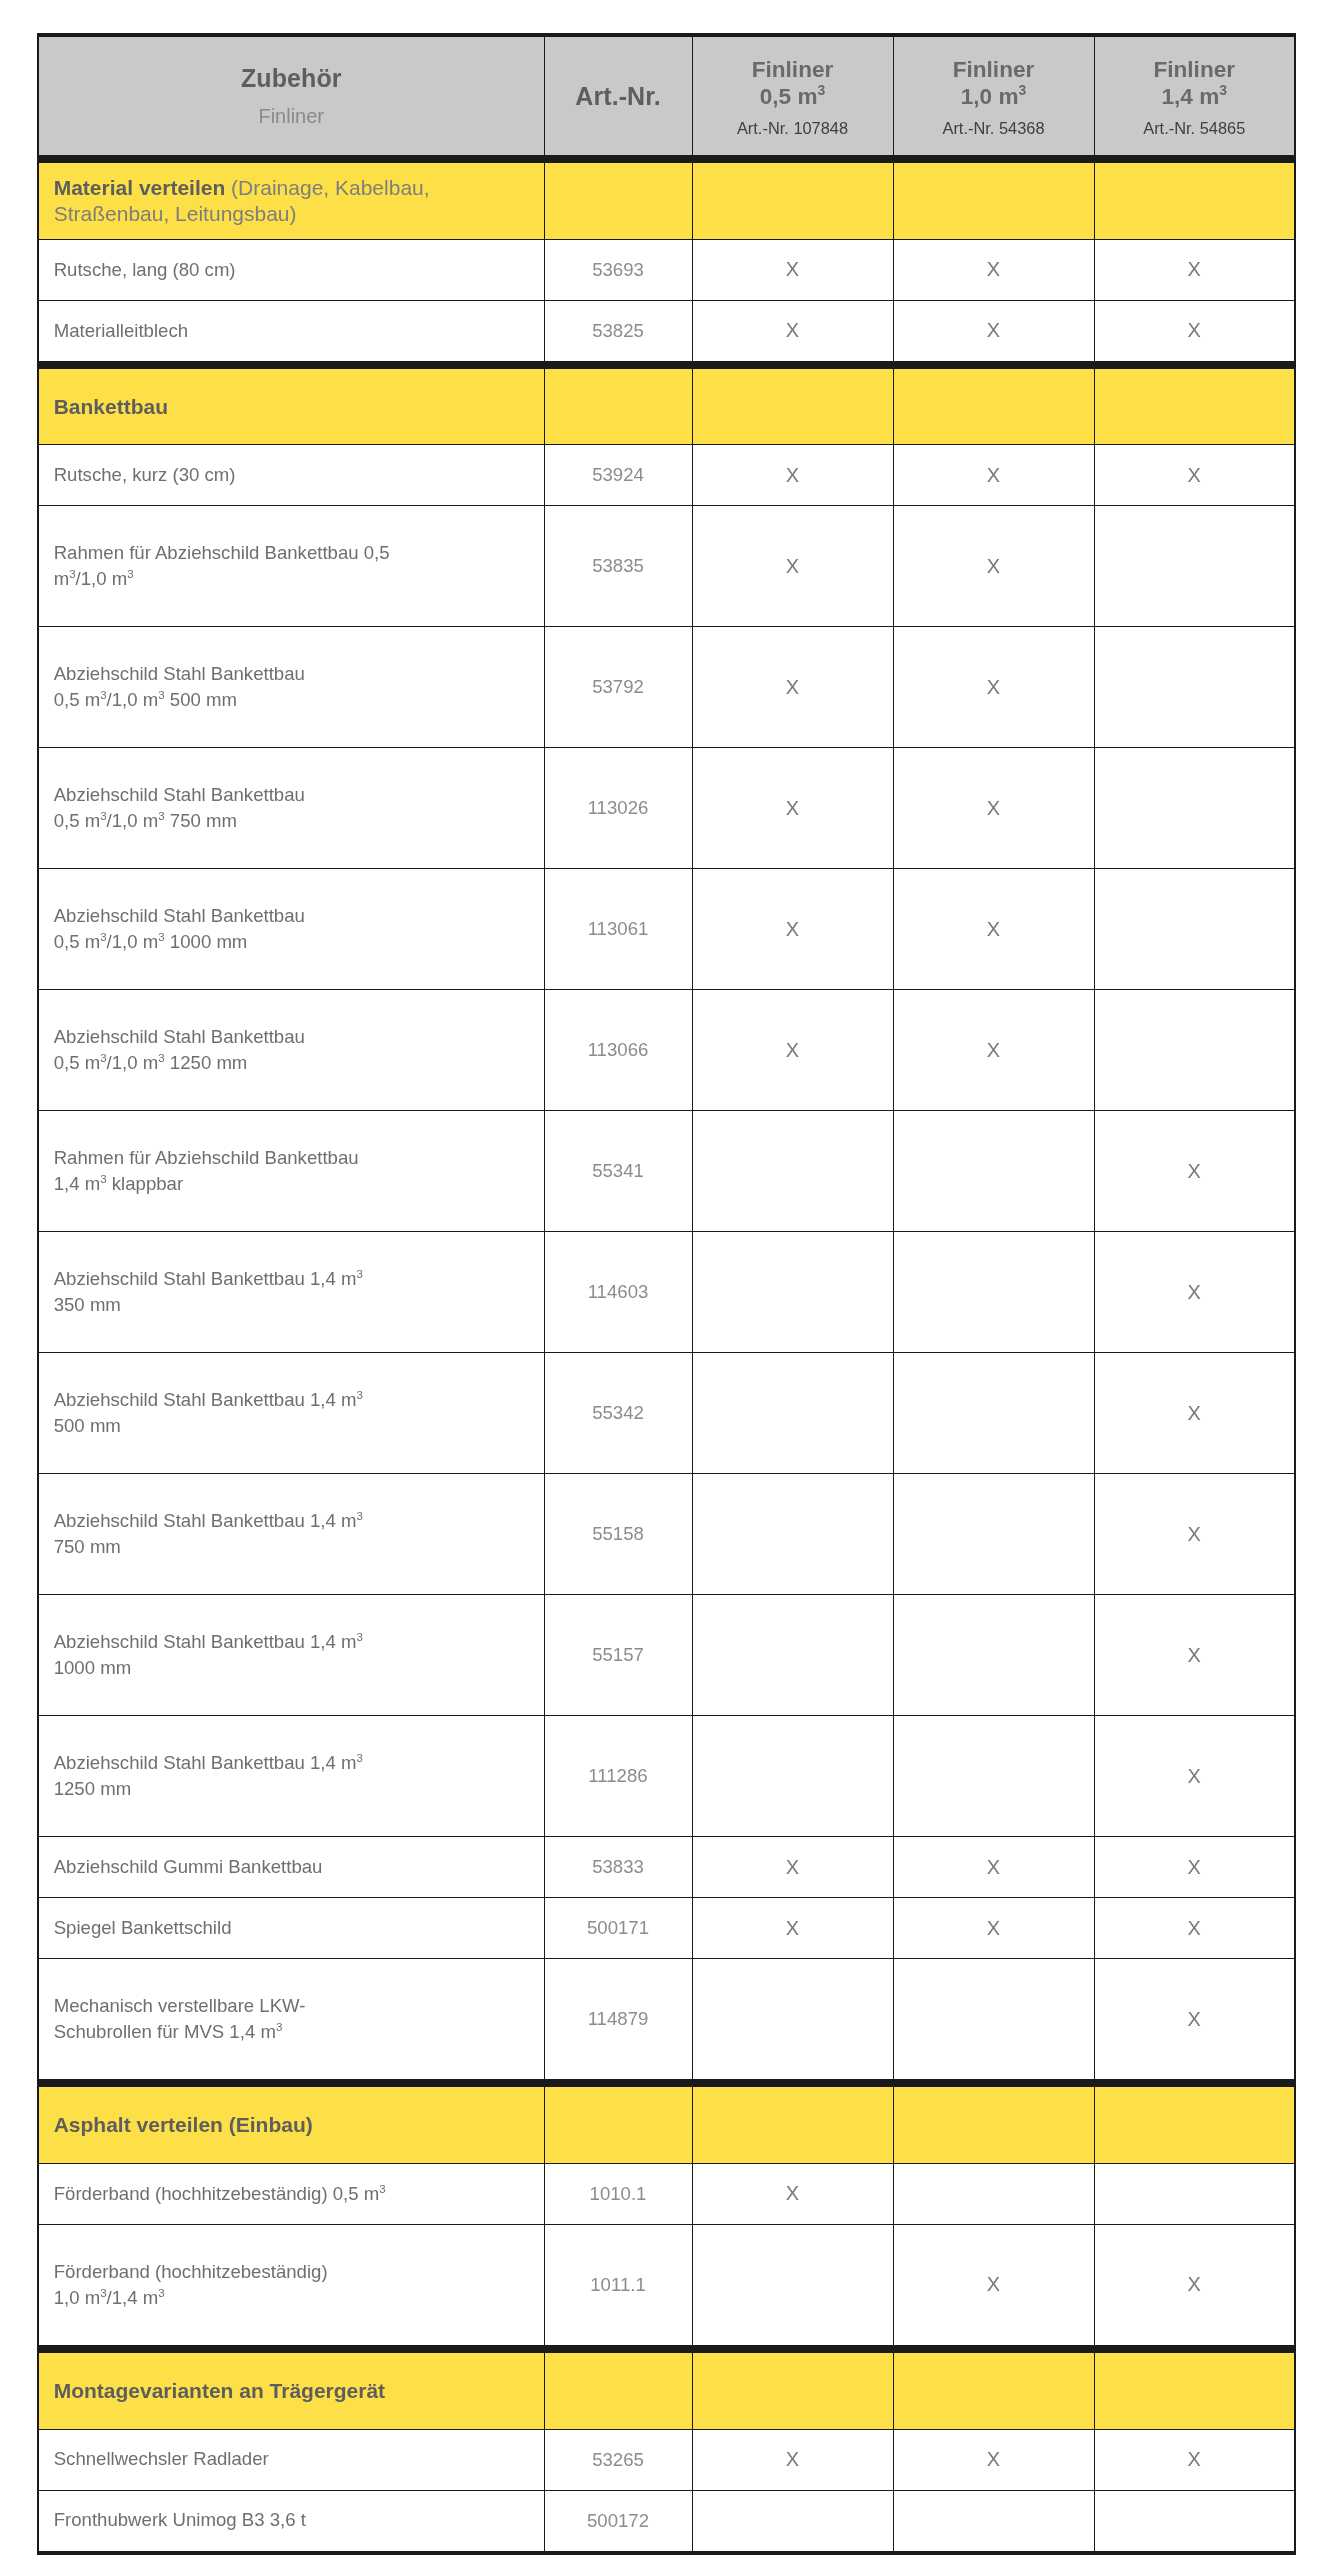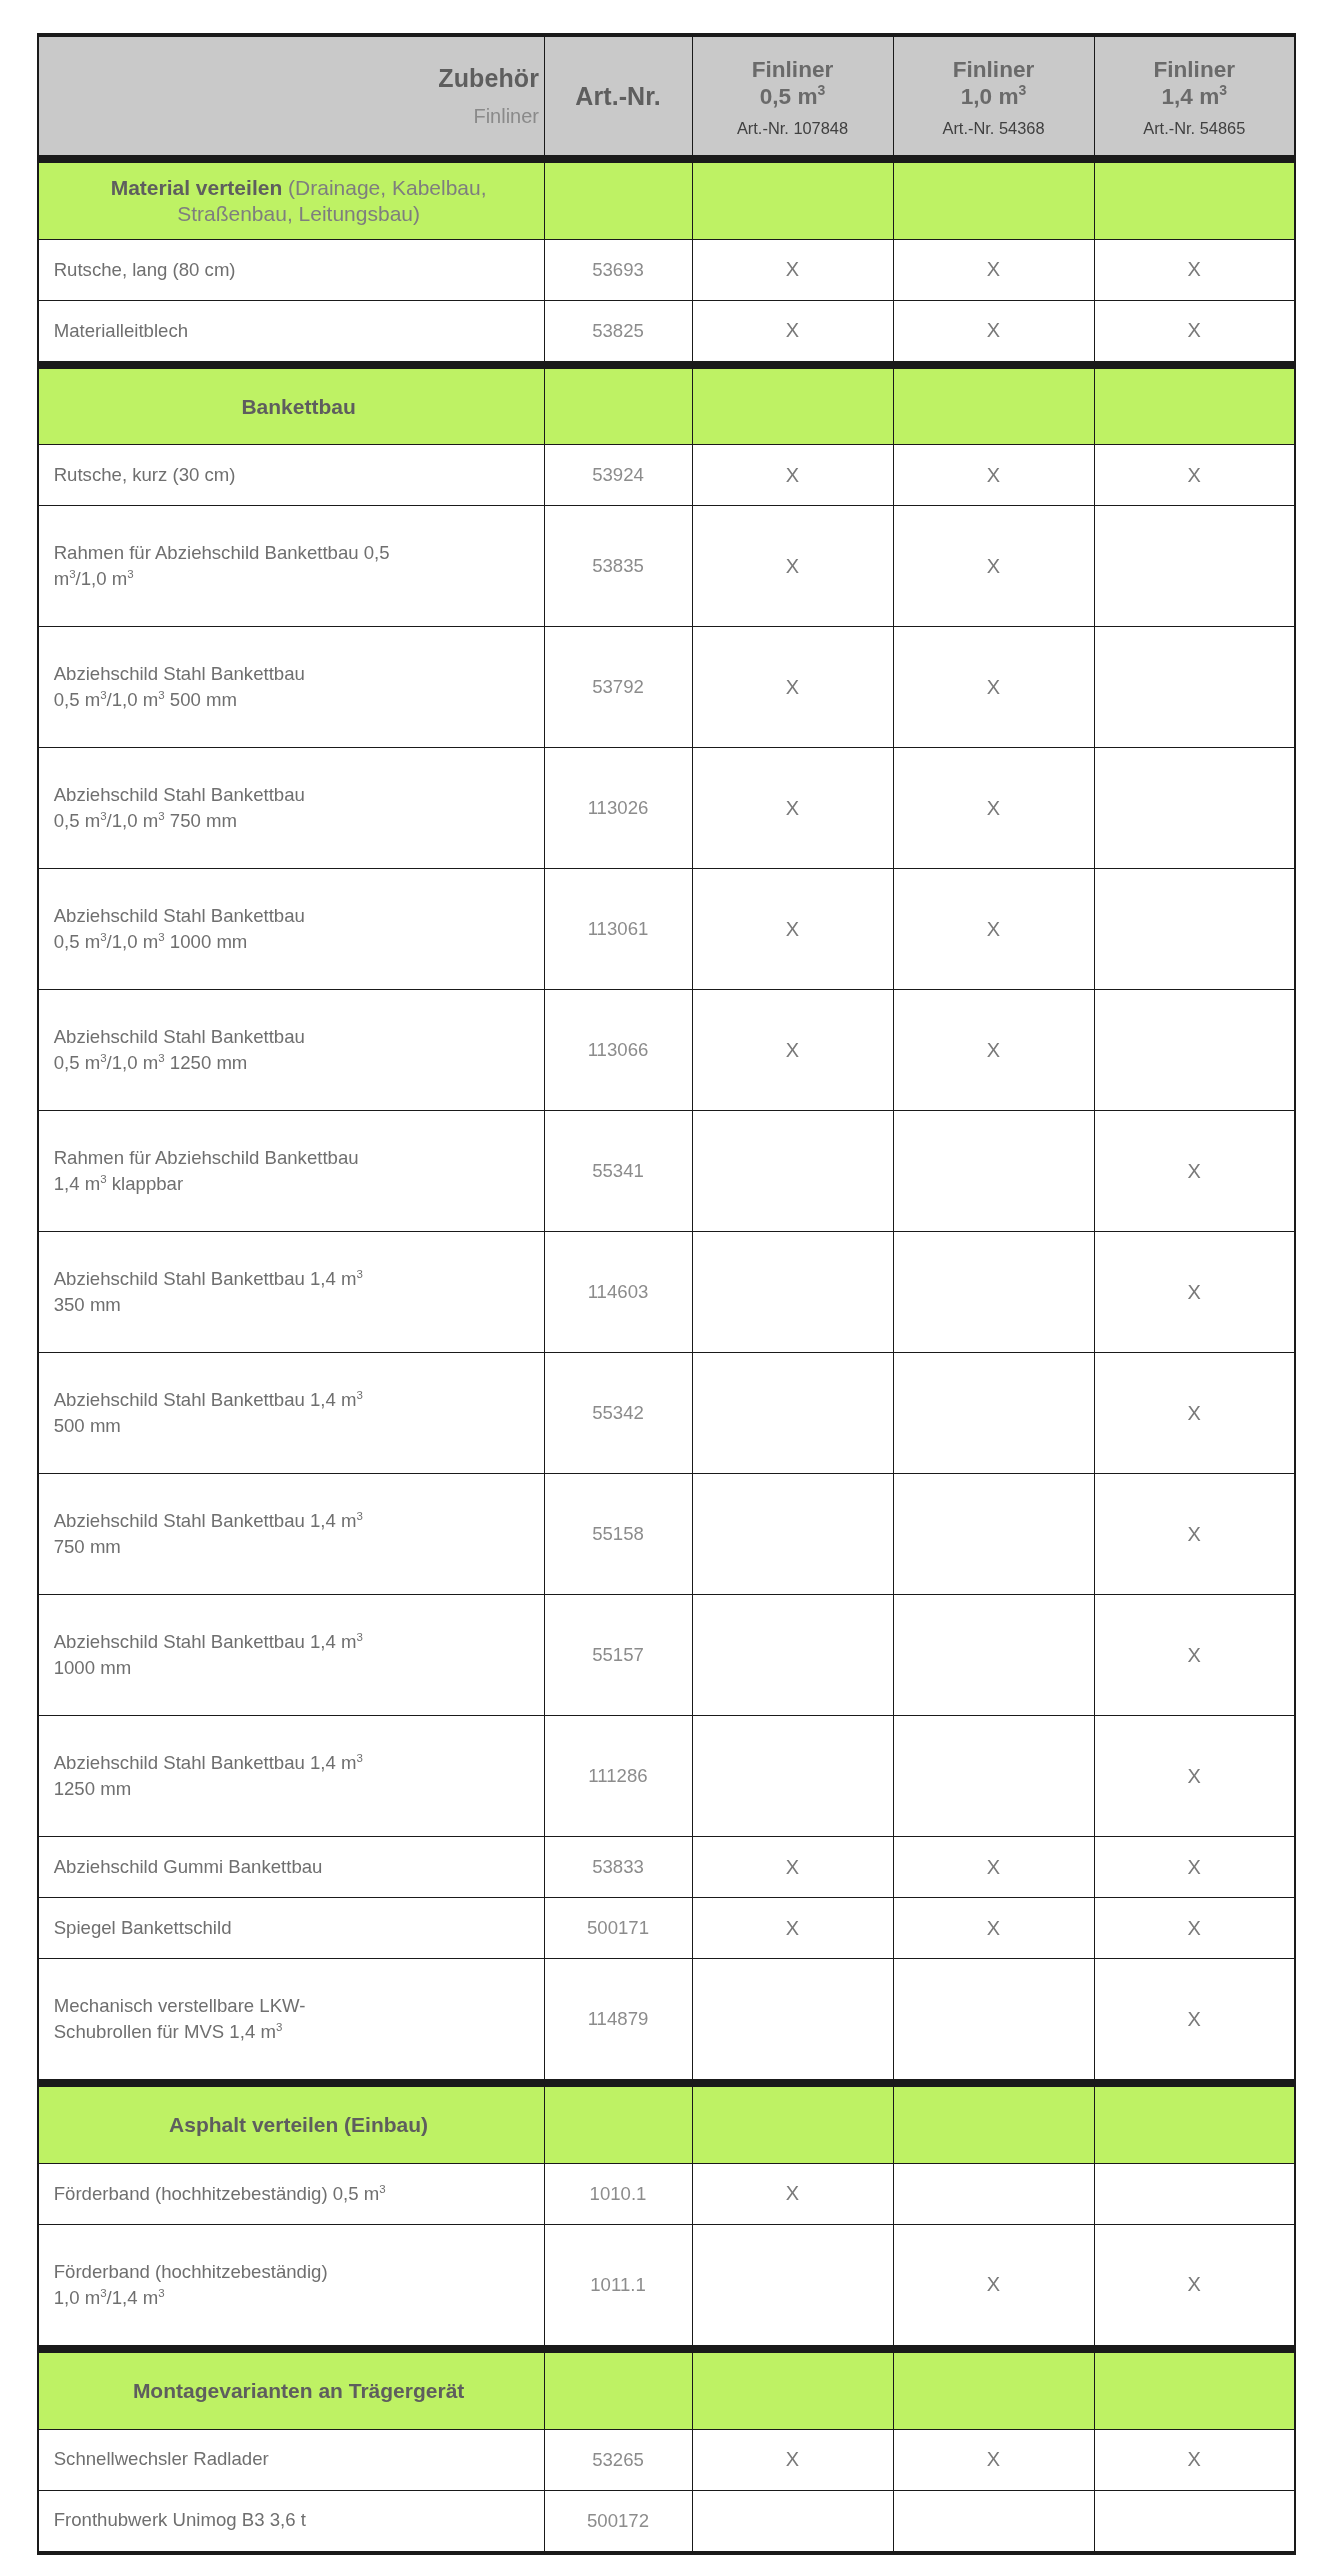--- a/index.html
+++ b/index.html
@@ -38,21 +38,21 @@
   .hdr-table td {
     background: #c9c9c9;
     border: 1.7px solid #1a1a1a;
     border-top-width: 4px;
     border-bottom-width: 4px;
     vertical-align: middle;
     text-align: center;
     padding: 5.6px 4.5px;
     height: 107px;
   }
-  .hdr-table td.first { border-left-width: 2.8px; text-align: right; }
+  .hdr-table td.first { border-left-width: 2.8px; }
   .hdr-table td.last  { border-right-width: 2.8px; }
 
   .hdr-main {
     font-size: 25px;
     font-weight: bold;
     color: #5e5e5e;
     letter-spacing: 0.1px;
     line-height: 1.12;
   }
   .hdr-sub {
@@ -85,23 +85,22 @@
     border: 1.7px solid #1a1a1a;
     vertical-align: middle;
     padding: 0;
   }
   .sec-table tr:first-child td { border-top-width: 4px; }
   .sec-table tr:last-child  td { border-bottom-width: 4px; }
   .sec-table td.first { border-left-width: 2.8px; }
   .sec-table td.last  { border-right-width: 2.8px; }
 
   tr.section-head td {
-    background: #bef264;
+    background: #fde047;
     height: 62px;
-    text-align: center;
   }
   tr.section-head td.first { padding: 6.8px 0 6.8px 14.7px; }
   .sec-title {
     font-size: 21px;
     font-weight: bold;
     color: #5e5e5e;
     line-height: 1.22;
   }
   .sec-title .light {
     font-weight: normal;

